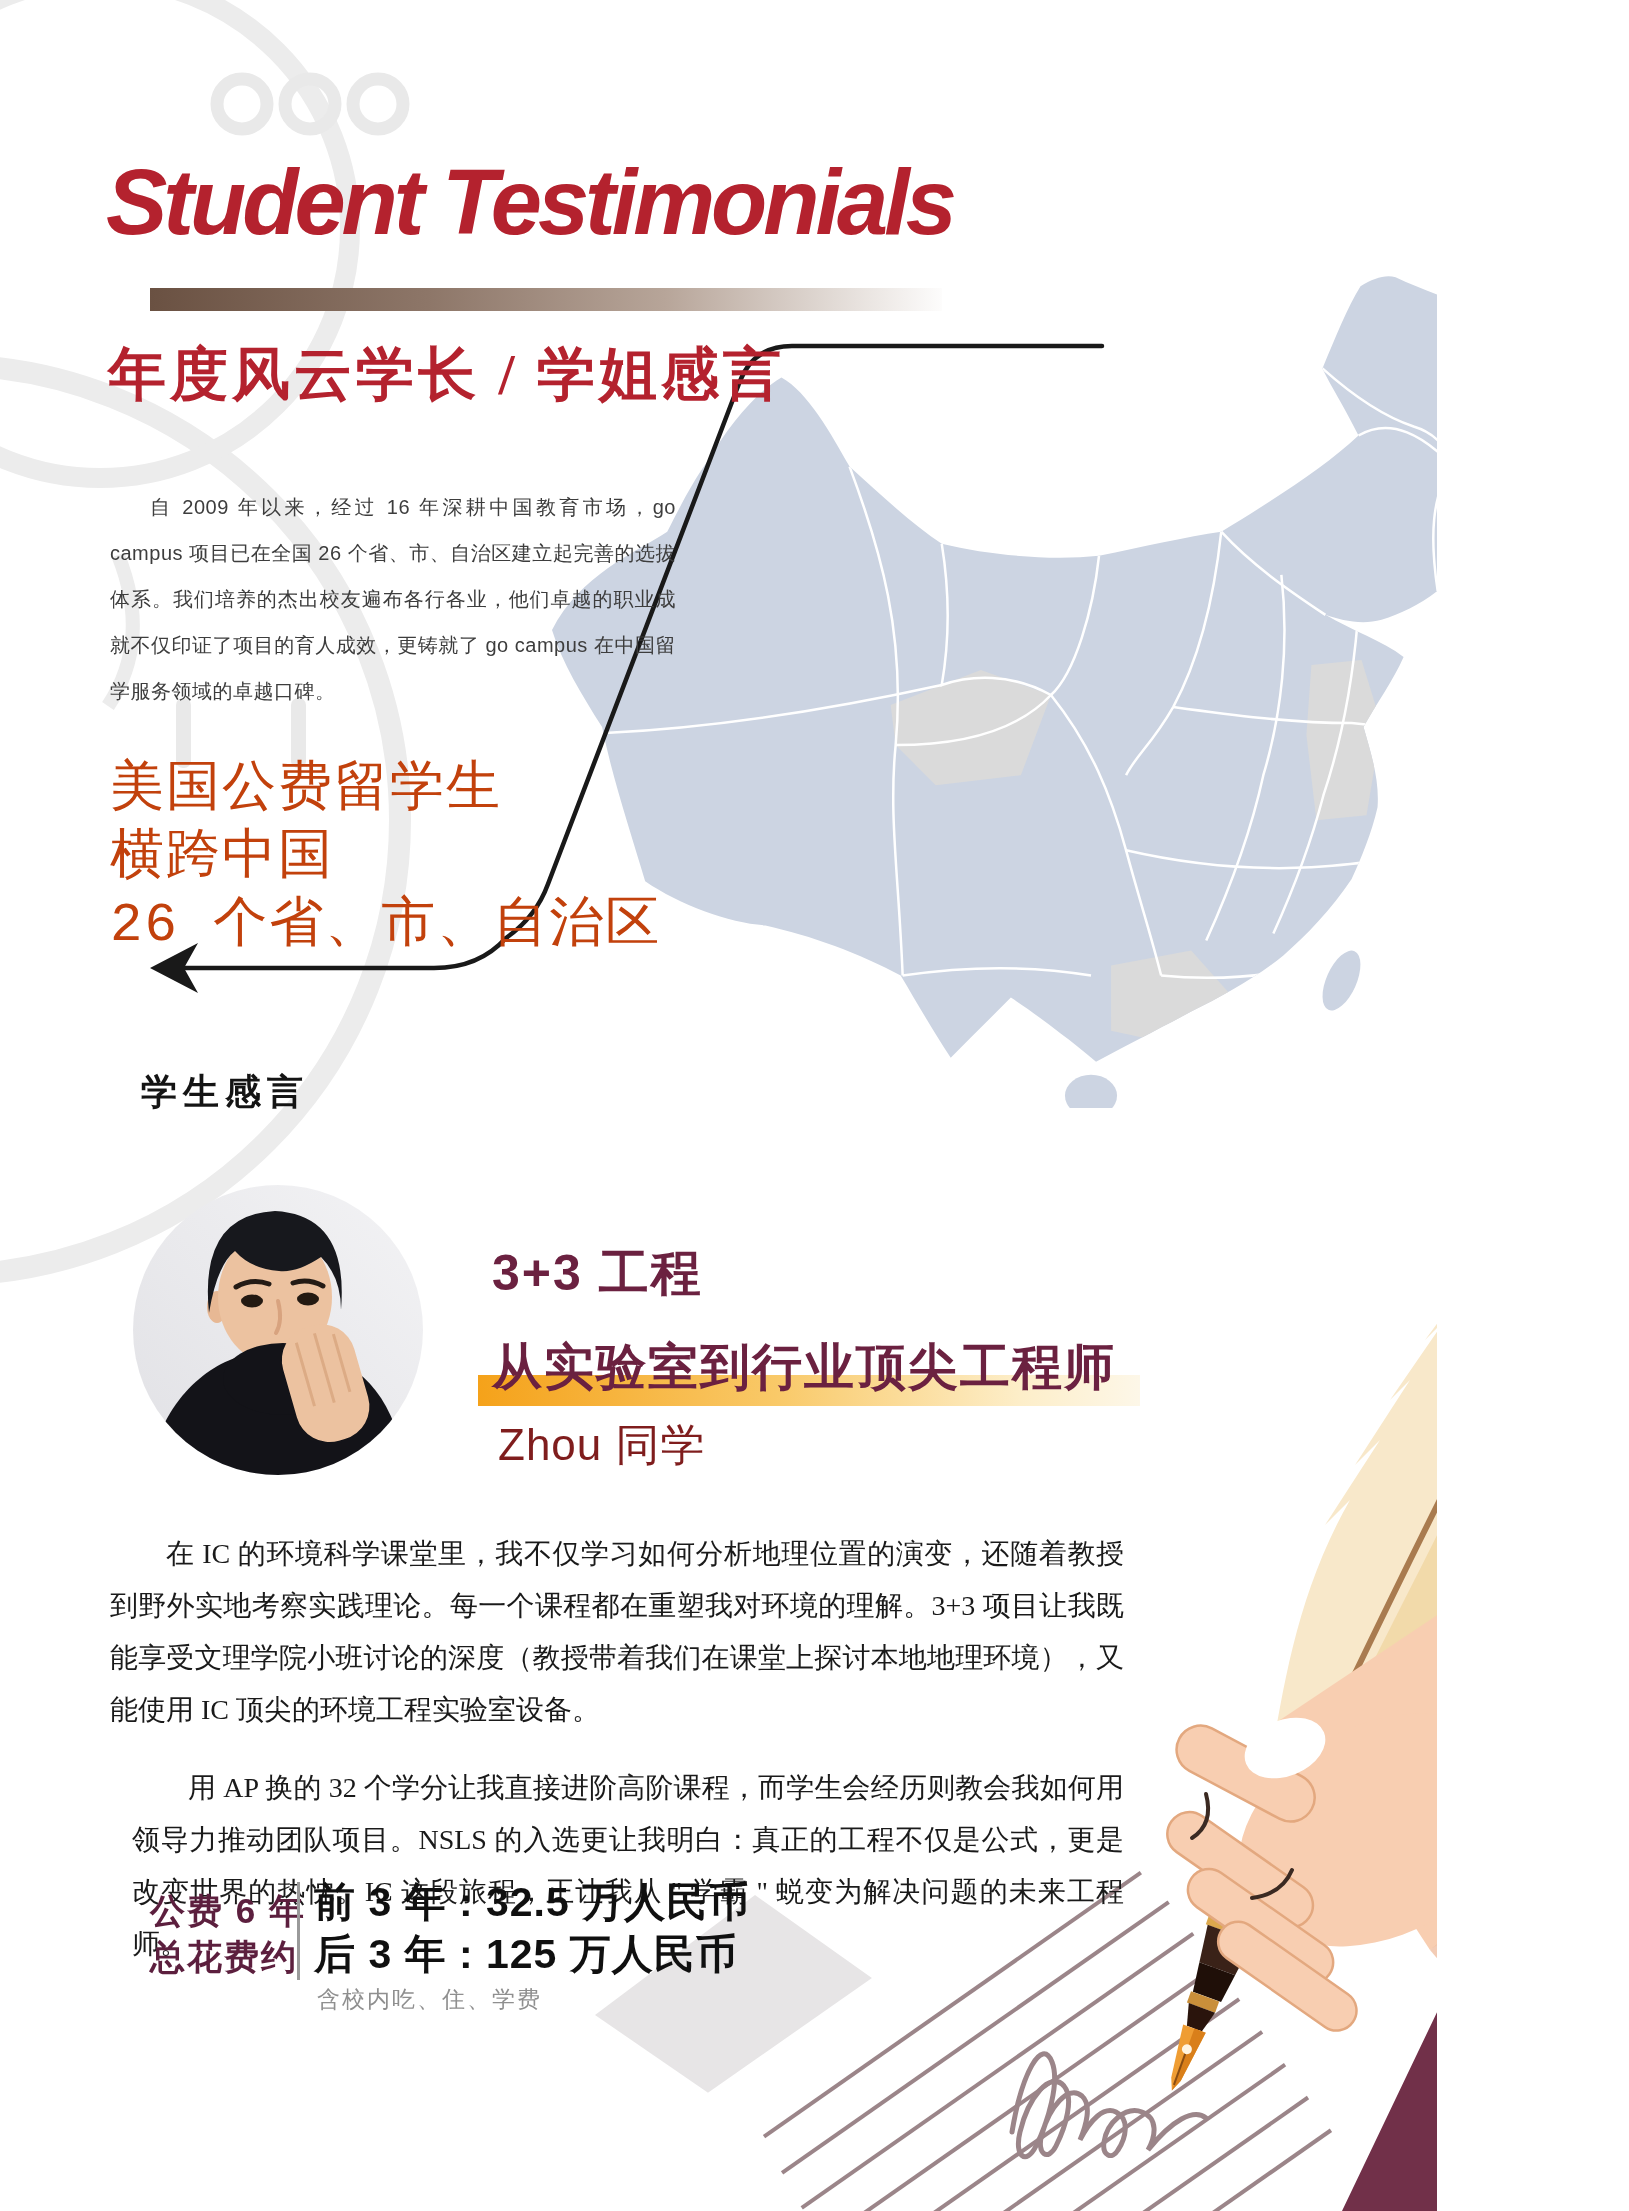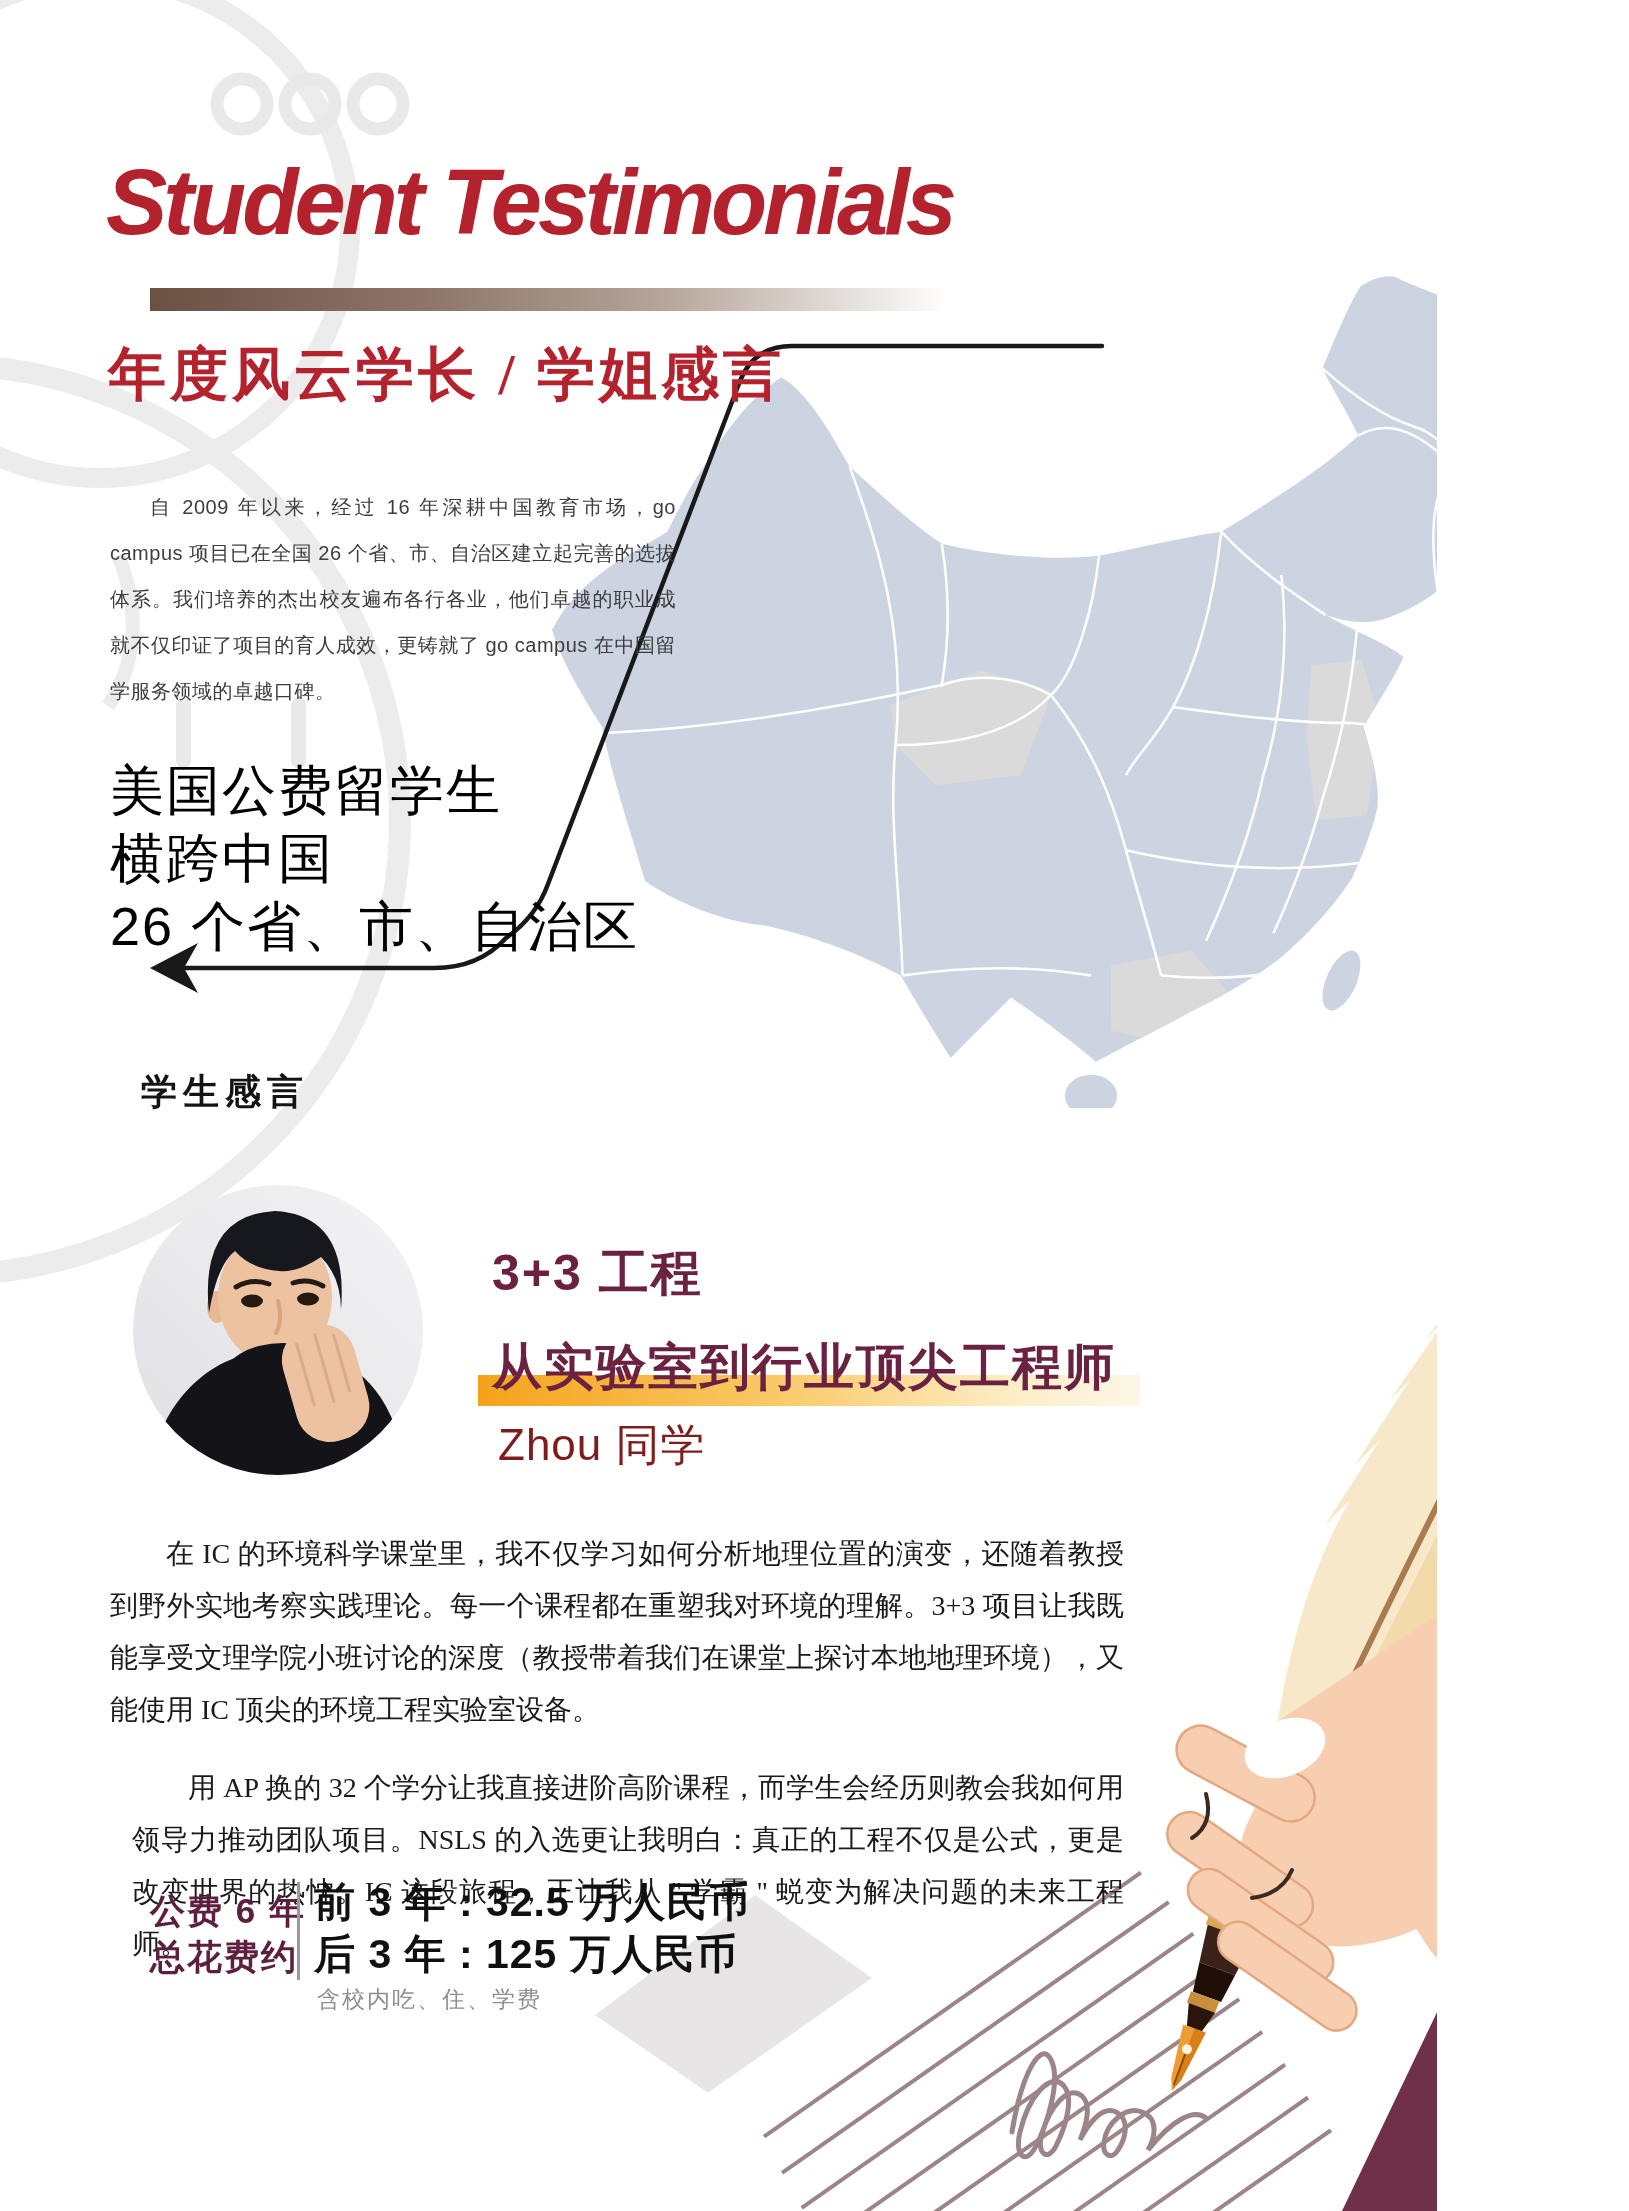--- a/index.html
+++ b/index.html
@@ -18,22 +18,22 @@
   .title-zh{left:108px;top:336px;font-size:58px;font-weight:700;letter-spacing:4px;
             font-family:"Liberation Serif","DejaVu Serif",serif;color:#b4222e;white-space:nowrap;z-index:4;}
 
   
   .intro{left:110px;top:484px;width:566px;margin:0;font-size:20px;line-height:46px;
          color:#3d3d3d;text-align:justify;text-indent:2em;z-index:4;letter-spacing:0.5px;}
 
   
   .map{left:550px;top:272px;z-index:1;}
   .callout-line{left:0;top:0;z-index:3;}
-  .callout{left:110px;top:756px;font-size:54px;line-height:68px;color:#000000;
-           letter-spacing:2px;white-space:nowrap;z-index:4;}
+  .callout{left:110px;top:756px;font-size:54px;line-height:68px;color:#c2410c;
+           letter-spacing:2px;white-space:nowrap;z-index:4;font-family:Liberation Mono, monospace;}
 
   .section-heading{left:141px;top:1068px;font-size:36px;font-weight:700;color:#141414;
                    letter-spacing:6px;z-index:4;}
 
   
   .avatar{left:133px;top:1185px;width:290px;height:290px;z-index:4;}
   .program{left:492px;top:1240px;font-size:50px;font-weight:700;color:#6b2140;letter-spacing:2px;
            font-family:Liberation Sans, sans-serif;white-space:nowrap;z-index:4;}
   .hl-bar{left:478px;top:1375px;width:662px;height:31px;z-index:3;
           background:linear-gradient(to right,#f5a21a,#f9c968 45%,#fdeec9 82%,#fdf7e8);}

